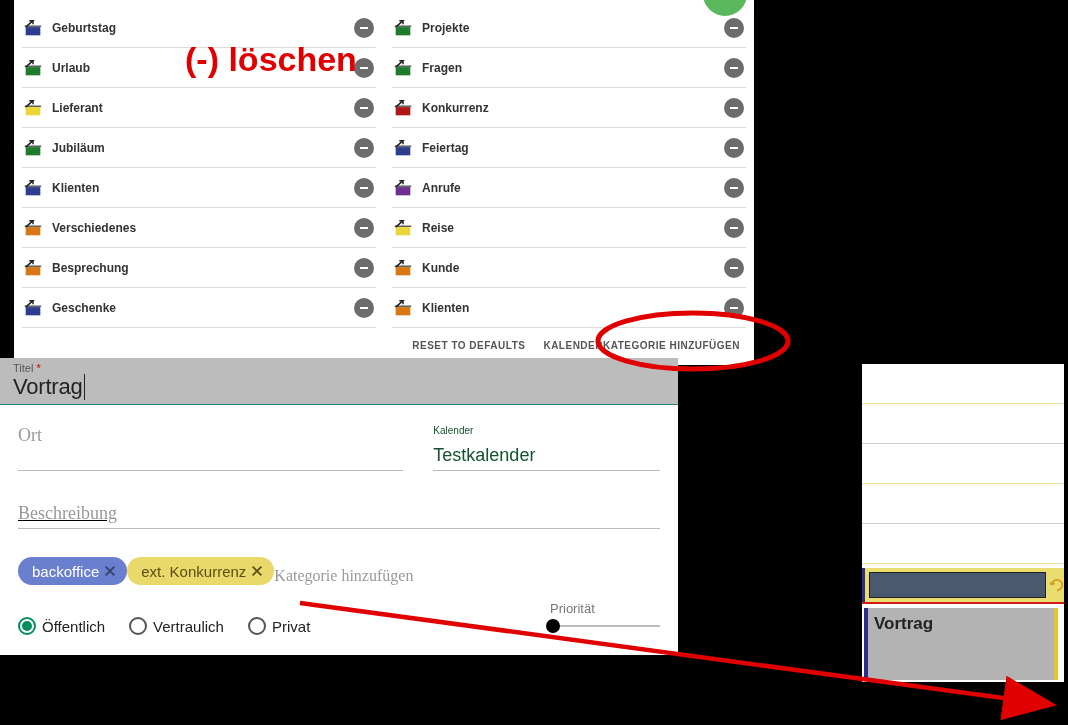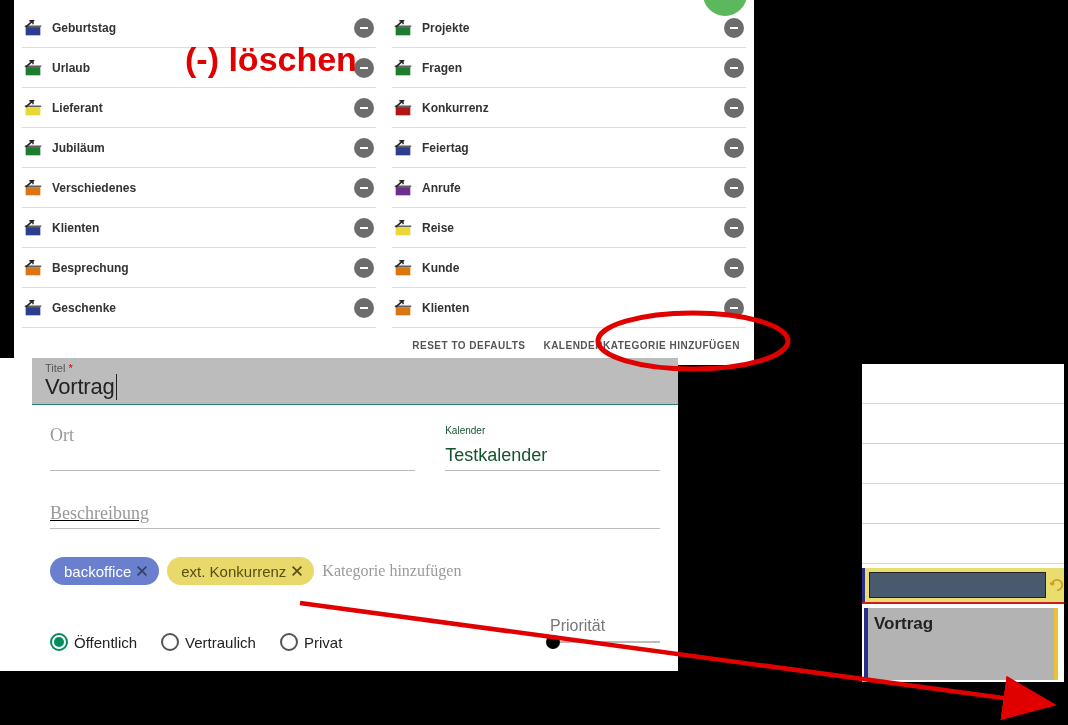--- a/index.html
+++ b/index.html
@@ -91,21 +91,20 @@
     border-radius: 50%;
     background: #5cb85c;
     z-index: 30;
   }
   .panel-form {
     position: absolute;
     left: 0;
     top: 358px;
     width: 678px;
     background: #fff;
-    padding-left: 32px;
   }
   .title-block {
     background: #bdbcbc;
     padding: 4px 12px 4px 13px;
     border-bottom: 1px solid #2a7f7f;
   }
   .title-block .lab {
     font-size: 11px;
     color: #555;
   }
@@ -151,23 +150,23 @@
     margin-bottom: 28px;
     text-decoration: underline;
   }
   .desc-field .val-empty {
     font-size: 18px;
     color: #999;
     font-family: Georgia, serif;
   }
   .tags-row {
     display: flex;
-    align-items: center;
-    gap: 8px;
-    margin-bottom: 48px;
+    align-items: flex-end;
+    gap: 0;
+    margin-bottom: 32px;
   }
   .tag {
     display: inline-flex;
     align-items: center;
     border-radius: 16px;
     padding: 5px 8px 5px 14px;
     font-size: 15px;
     cursor: default;
   }
   .tag .tx { margin-right: 2px; }
@@ -223,21 +222,21 @@
     background: #008f5c;
     border-radius: 50%;
     left: 2px;
     top: 2px;
   }
   .priority-block {
     position: relative;
     width: 110px;
   }
   .priority-block .lab {
-    font-size: 16px;
+    font-size: 13px;
     color: #777;
     position: absolute;
     top: -24px;
     left: 0;
   }
   .slider-track {
     height: 2px;
     background: #bbb;
     position: relative;
     width: 100%;
@@ -368,38 +367,38 @@
   </svg></span>
       <span class="cat-label">Jubiläum</span>
       <span class="remove-btn">
         <svg viewBox="0 0 10 10">
               <path d="M1 5 L9 5" stroke="#fff" stroke-width="2"></path>
             </svg>
       </span>
         </div>
         <div class="cat-row">
       <span class="cat-icon"><svg viewBox="0 0 24 24" width="22" height="22">
+    <path d="M4 11 L20 11 L20 20 L4 20 Z" fill="#2e3e8e"></path>
+    <path d="M4 11 L12 4 L8 4 M12 4 L12 8" fill="none" stroke="#222" stroke-width="1.6"></path>
+    <path d="M3 10 L21 10" stroke="#222" stroke-width="1.2"></path>
+  </svg></span>
+      <span class="cat-label">Klienten</span>
+      <span class="remove-btn">
+        <svg viewBox="0 0 10 10">
+              <path d="M1 5 L9 5" stroke="#fff" stroke-width="2"></path>
+            </svg>
+      </span>
+        </div>
+        <div class="cat-row">
+      <span class="cat-icon"><svg viewBox="0 0 24 24" width="22" height="22">
     <path d="M4 11 L20 11 L20 20 L4 20 Z" fill="#d87814"></path>
     <path d="M4 11 L12 4 L8 4 M12 4 L12 8" fill="none" stroke="#222" stroke-width="1.6"></path>
     <path d="M3 10 L21 10" stroke="#222" stroke-width="1.2"></path>
   </svg></span>
       <span class="cat-label">Verschiedenes</span>
-      <span class="remove-btn">
-        <svg viewBox="0 0 10 10">
-              <path d="M1 5 L9 5" stroke="#fff" stroke-width="2"></path>
-            </svg>
-      </span>
-        </div>
-        <div class="cat-row">
-      <span class="cat-icon"><svg viewBox="0 0 24 24" width="22" height="22">
-    <path d="M4 11 L20 11 L20 20 L4 20 Z" fill="#2e3e8e"></path>
-    <path d="M4 11 L12 4 L8 4 M12 4 L12 8" fill="none" stroke="#222" stroke-width="1.6"></path>
-    <path d="M3 10 L21 10" stroke="#222" stroke-width="1.2"></path>
-  </svg></span>
-      <span class="cat-label">Klienten</span>
       <span class="remove-btn">
         <svg viewBox="0 0 10 10">
               <path d="M1 5 L9 5" stroke="#fff" stroke-width="2"></path>
             </svg>
       </span>
         </div>
         <div class="cat-row">
       <span class="cat-icon"><svg viewBox="0 0 24 24" width="22" height="22">
     <path d="M4 11 L20 11 L20 20 L4 20 Z" fill="#d87814"></path>
     <path d="M4 11 L12 4 L8 4 M12 4 L12 8" fill="none" stroke="#222" stroke-width="1.6"></path>

